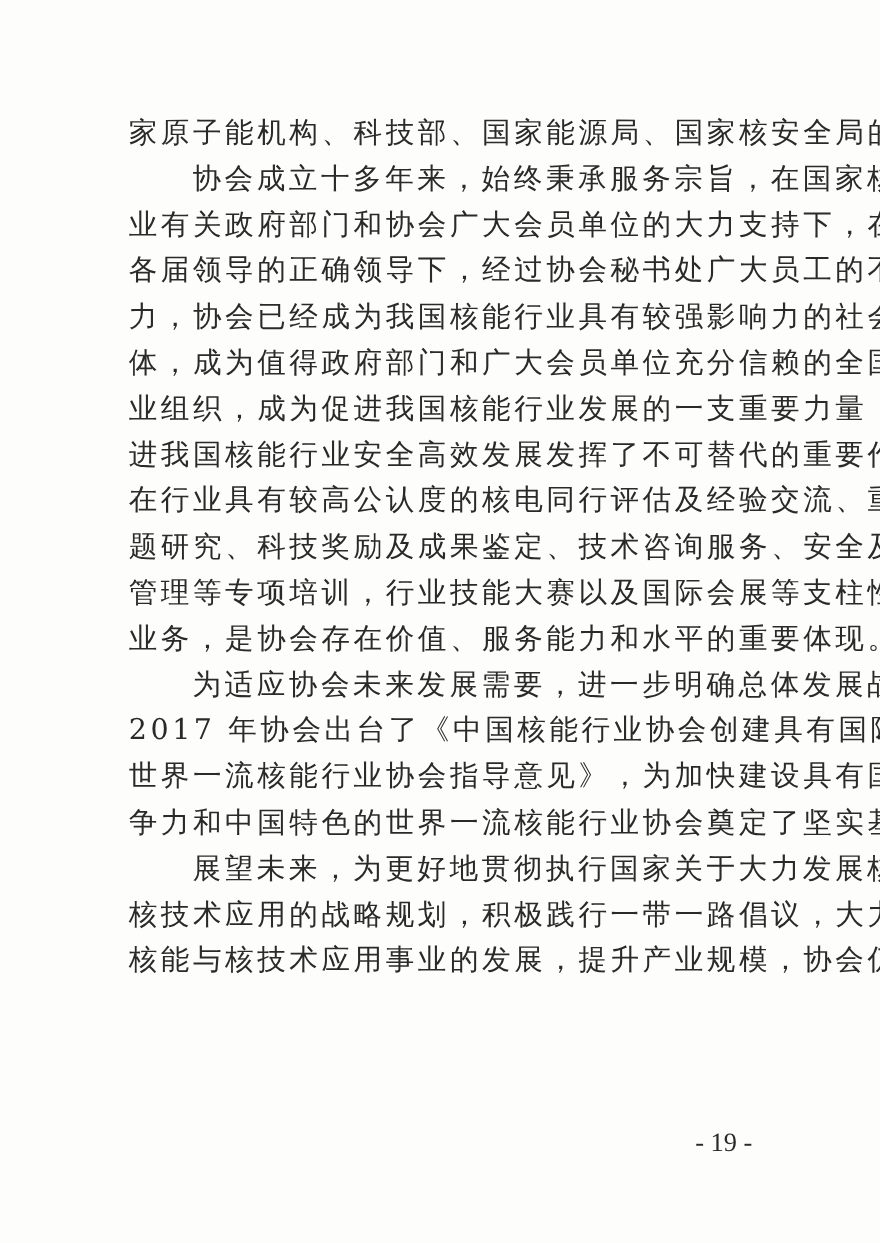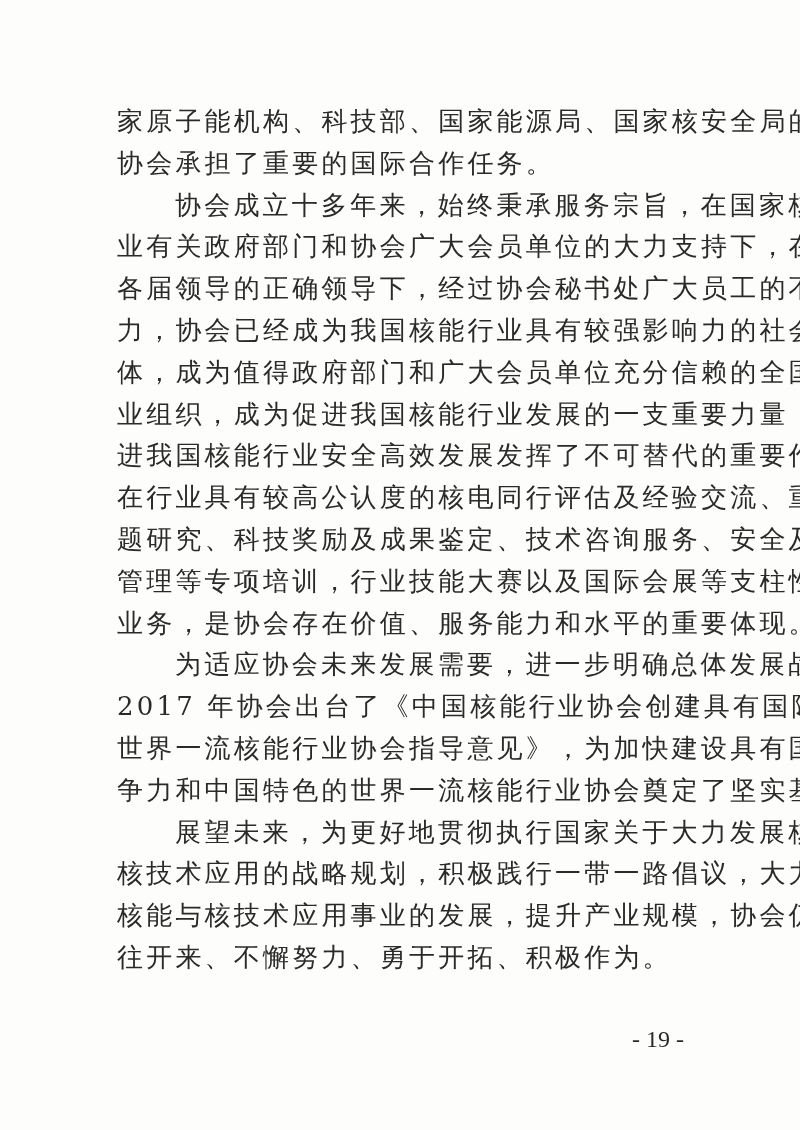--- a/index.html
+++ b/index.html
@@ -35,21 +35,20 @@
     color: #2a2a2a;
   }
 </style>
 </head>
 <body>
 
 <div class="page-body">
 
   <div>
     <span class="line">家原子能机构、科技部、国家能源局、国家核安全局的委托，</span>
-    <span class="line">协会承担了重要的国际合作任务。</span>
   </div>
 
   <div>
     <span class="line indent">协会成立十多年来，始终秉承服务宗旨，在国家核能行</span>
     <span class="line">业有关政府部门和协会广大会员单位的大力支持下，在协会</span>
     <span class="line">各届领导的正确领导下，经过协会秘书处广大员工的不懈努</span>
     <span class="line">力，协会已经成为我国核能行业具有较强影响力的社会团</span>
     <span class="line">体，成为值得政府部门和广大会员单位充分信赖的全国性行</span>
     <span class="line">业组织，成为促进我国核能行业发展的一支重要力量，为促</span>
     <span class="line">进我国核能行业安全高效发展发挥了不可替代的重要作用。</span>
@@ -63,17 +62,16 @@
     <span class="line indent">为适应协会未来发展需要，进一步明确总体发展战略，</span>
     <span class="line">2017 年协会出台了《中国核能行业协会创建具有国际竞争力</span>
     <span class="line">世界一流核能行业协会指导意见》，为加快建设具有国际竞</span>
     <span class="line">争力和中国特色的世界一流核能行业协会奠定了坚实基础。</span>
   </div>
 
   <div>
     <span class="line indent">展望未来，为更好地贯彻执行国家关于大力发展核能与</span>
     <span class="line">核技术应用的战略规划，积极践行一带一路倡议，大力推动</span>
     <span class="line">核能与核技术应用事业的发展，提升产业规模，协会仍将继</span>
-    <span class="line">往开来、不懈努力、勇于开拓、积极作为。</span>
   </div>
 </div>
 
 <div class="page-number">- 19 -</div>
 
 </body></html>

